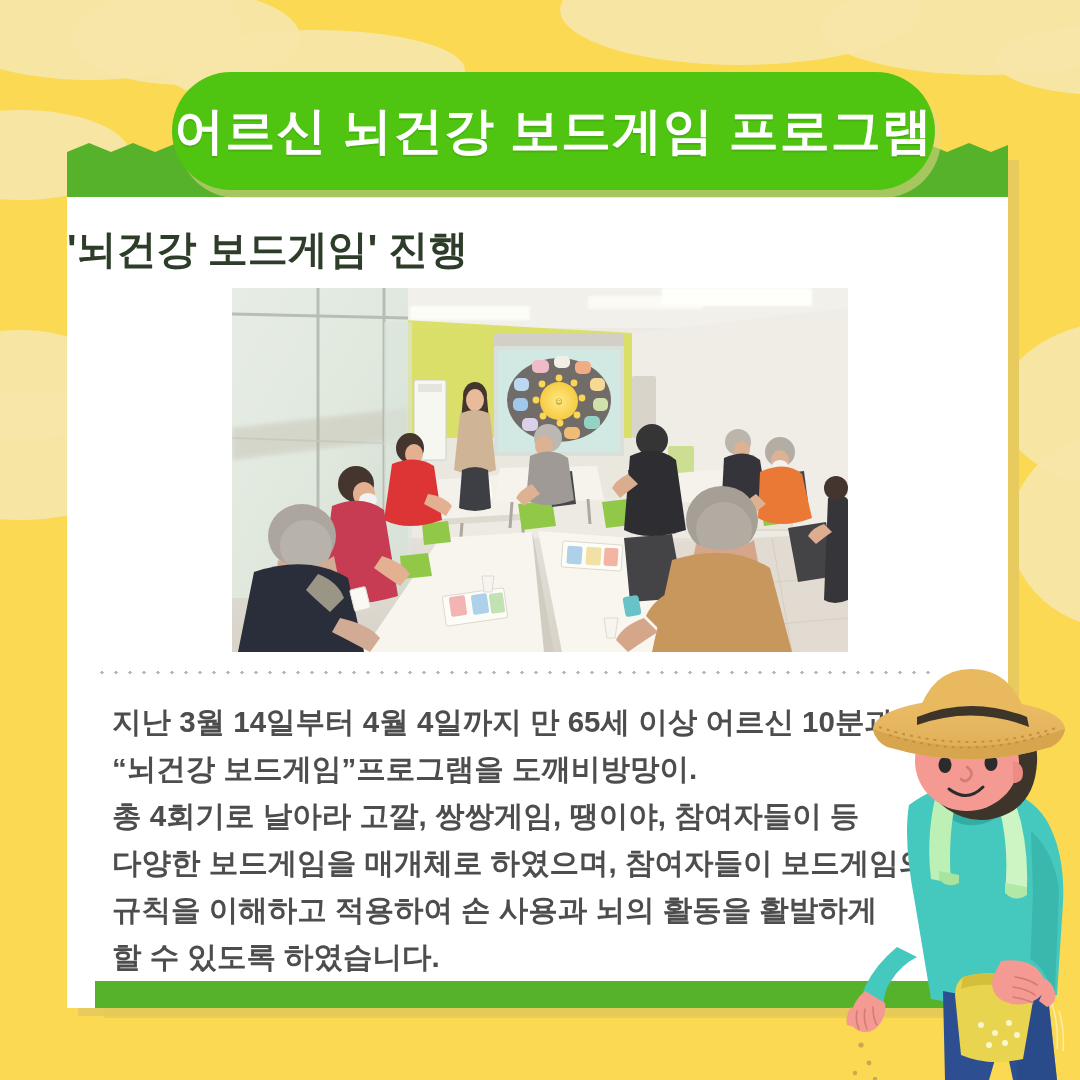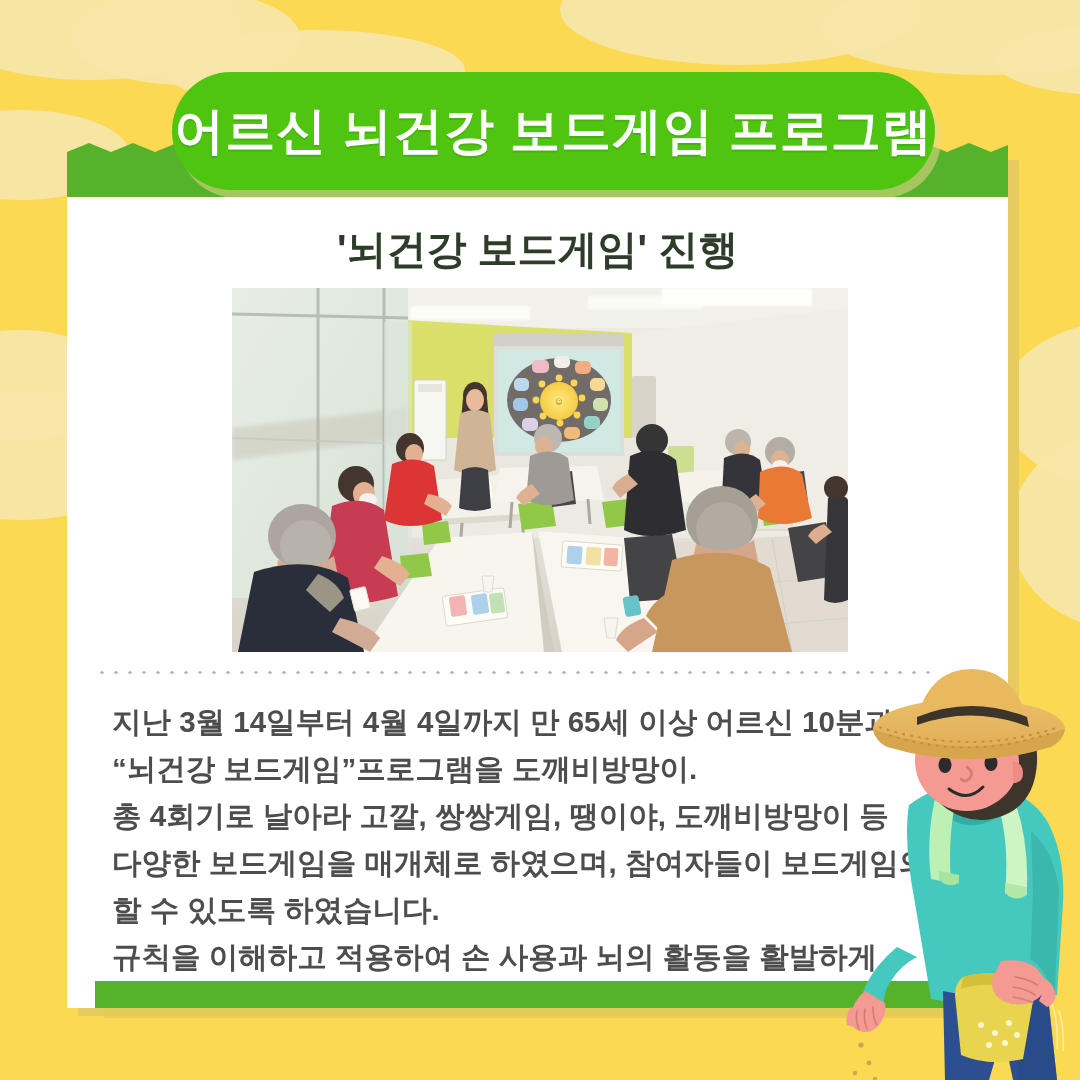--- a/index.html
+++ b/index.html
@@ -48,21 +48,21 @@
   }
   .pill-title{
     color:#ffffff;font-size:50px;font-weight:bold;letter-spacing:1px;
     white-space:nowrap;
     text-shadow:0 2px 0 rgba(0,0,0,.10);
   }
 
   
   .subtitle{
     position:absolute;left:67px;top:222px;width:941px;
-    text-align:center;color:#2e3d2a;font-size:40px;font-weight:bold;
+    text-align:left;color:#2e3d2a;font-size:40px;font-weight:bold;
   }
 
   
   .photo{
     position:absolute;left:232px;top:288px;width:616px;height:364px;
     overflow:hidden;background:#cfd5cf;
   }
   .photo svg{display:block;}
 
   
@@ -364,24 +364,24 @@
 
       <rect x="0" y="0" width="616" height="364" fill="#ffffff" opacity=".05"></rect>
     </svg>
   </div>
 
   <div class="divider"></div>
 
   <div class="body-text">
     <div>지난 3월 14일부터 4월 4일까지 만 65세 이상 어르신 10분과</div>
     <div>“뇌건강 보드게임”프로그램을 도깨비방망이.</div>
-    <div>총 4회기로 날아라 고깔, 쌍쌍게임, 땡이야, 도깨비방망이 등</div>
+    <div>총 4회기로 날아라 고깔, 쌍쌍게임, 땡이야, 참여자들이 등</div>
     <div>다양한 보드게임을 매개체로 하였으며, 참여자들이 보드게임의</div>
+    <div>규칙을 이해하고 적용하여 손 사용과 뇌의 활동을 활발하게</div>
     <div>할 수 있도록 하였습니다.</div>
-    <div>규칙을 이해하고 적용하여 손 사용과 뇌의 활동을 활발하게</div>
   </div>
 
   <div class="bottom-bar-shadow"></div>
   <div class="bottom-bar"></div>
 
   <div class="farmer">
     <svg width="235" height="425" viewBox="0 0 235 425">
       <defs>
         <linearGradient id="hatG" x1="0" y1="0" x2="0" y2="1">
           <stop offset="0%" stop-color="#ecbd68"></stop>

